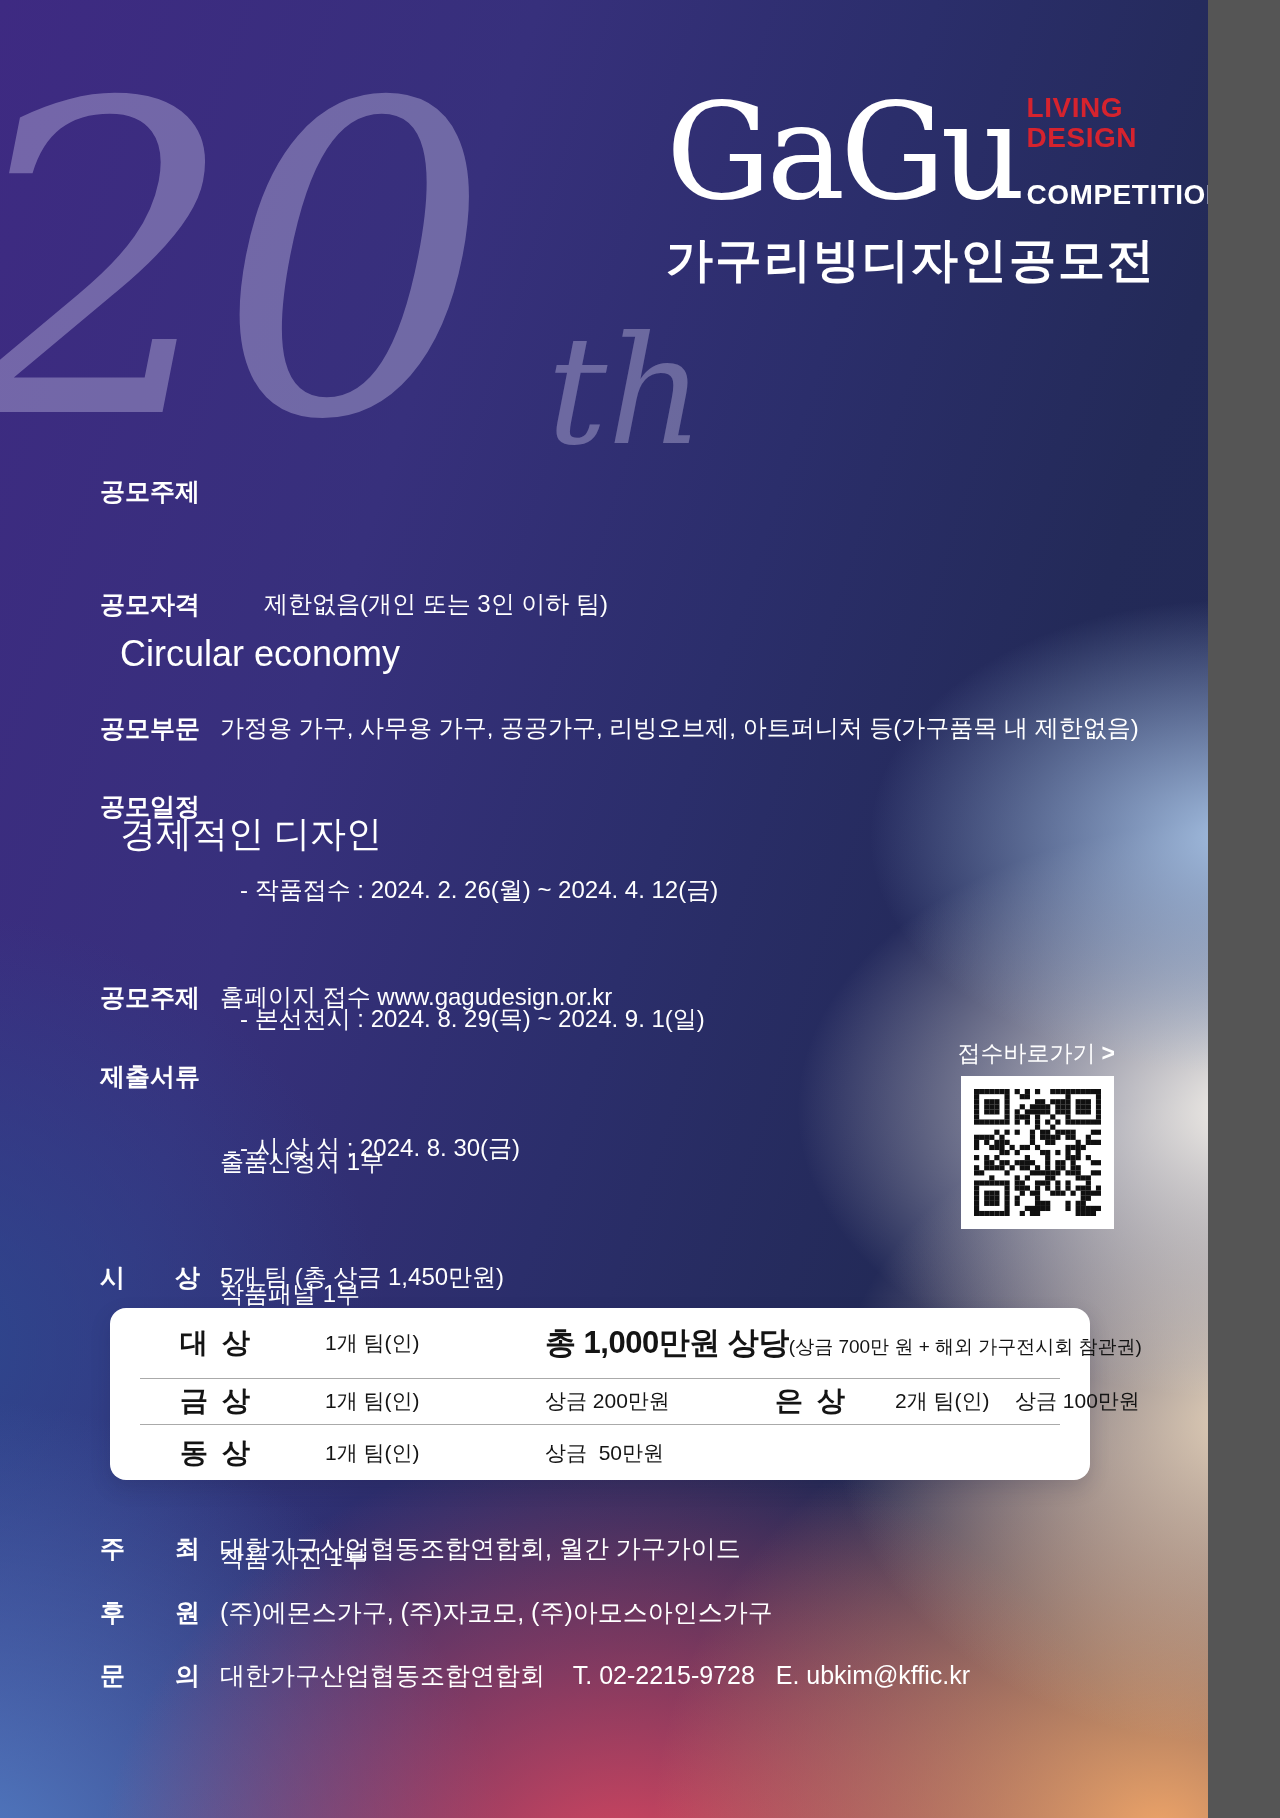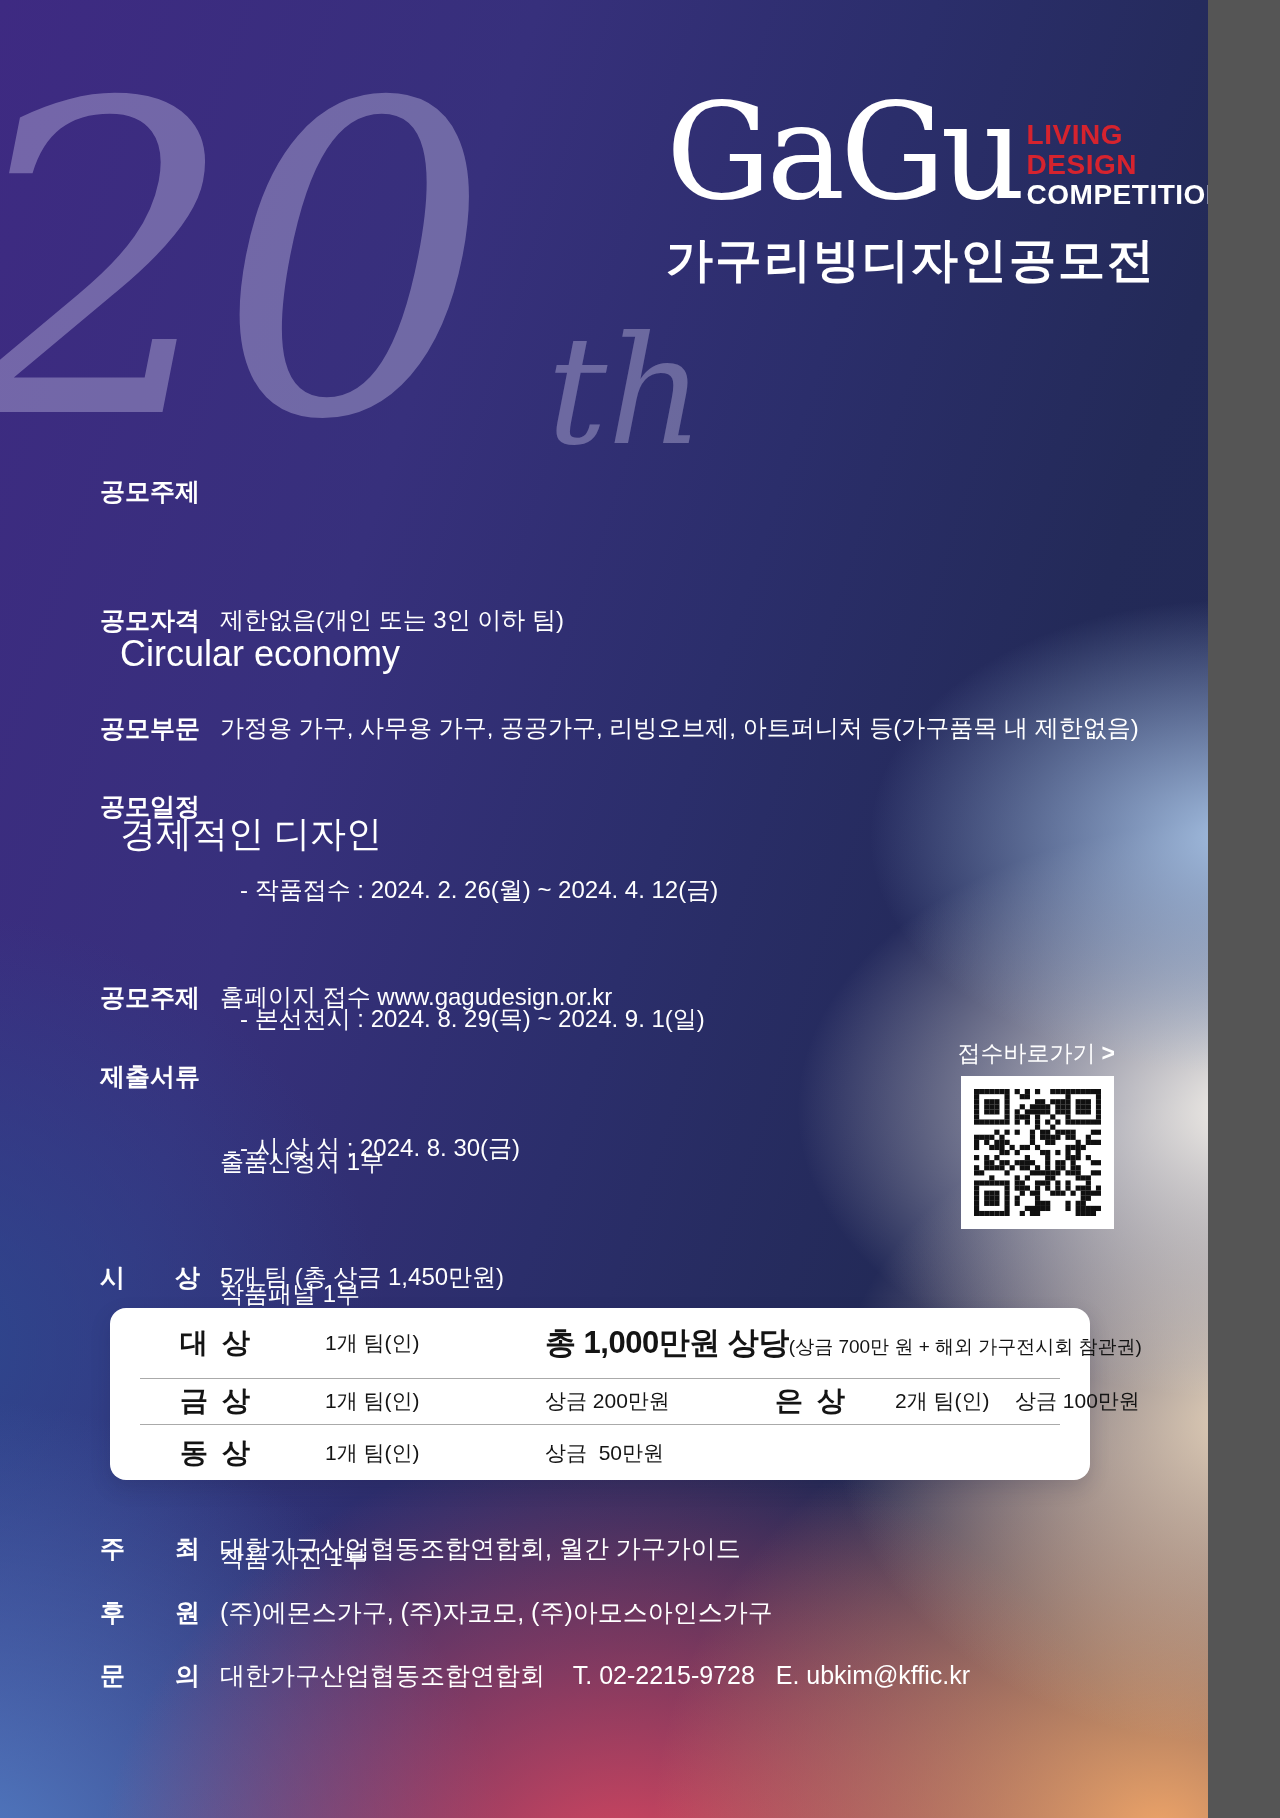--- a/index.html
+++ b/index.html
@@ -23,34 +23,34 @@
   .edition{position:absolute;left:-38px;top:48px;z-index:1;color:rgba(224,218,246,0.34);
            font-family:"DejaVu Serif","Liberation Serif",serif;font-style:italic;pointer-events:none;}
   .ed-num{font-size:430px;line-height:1;letter-spacing:-18px;}
   .ed-th{position:absolute;left:585px;top:268px;font-size:150px;line-height:1;}
   
   .logo{position:absolute;left:666px;top:92px;z-index:2;}
   .logo-top{display:flex;align-items:flex-end;}
   .wordmark{font-family:"DejaVu Serif","Liberation Serif",serif;font-size:132px;line-height:0.92;
             letter-spacing:-5px;font-weight:normal;}
   .tagline{display:flex;flex-direction:column;margin-left:6px;margin-bottom:4px;
-           font-weight:bold;font-size:28px;line-height:1.06;letter-spacing:0.5px;}
+           font-weight:bold;font-size:28px;line-height:1.06;letter-spacing:0.5px;gap:27px;}
   .tag1{color:#d6232e;}
   .tag2{color:#ffffff;}
   .logo-kr{margin-top:16px;font-size:47px;font-weight:bold;letter-spacing:2px;white-space:pre;}
   
   .sec{position:absolute;left:100px;display:flex;align-items:flex-start;z-index:2;}
   .jlabel{display:inline-block;flex:none;width:100px;font-size:25px;font-weight:bold;
           text-align:justify;text-align-last:justify;white-space:normal;margin-top:5px;line-height:38px;}
   .scontent{margin-left:20px;font-size:24px;line-height:48px;white-space:pre;}
   .sline{display:block;}
   #sec-theme{top:463px;flex-direction:column;}
   #sec-theme .scontent{font-size:36px;line-height:60px;font-weight:normal;margin-top:-6px;}
   #sec-theme .jlabel{margin-top:9px;}
-  #sec-eligibility{top:596px;}
+  #sec-eligibility{top:580px;gap:44px;}
   #sec-categories{top:704px;}
   #sec-schedule{top:782px;gap:20px;}
   #sec-schedule .scontent{line-height:43px;}
   #sec-apply{top:973px;}
   #sec-docs{top:1052px;}
   #sec-docs .scontent{line-height:44px;}
   #sec-awards{top:1253px;}
   
   .qr-caption{position:absolute;left:955px;top:1038px;width:160px;text-align:right;
               font-size:23px;color:#ffffff;z-index:2;cursor:pointer;}

